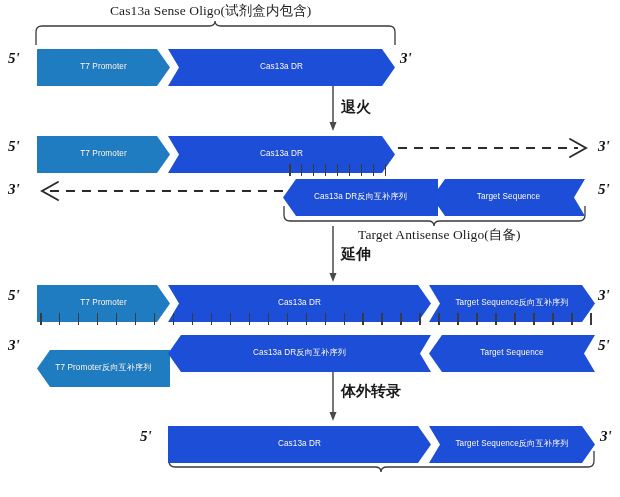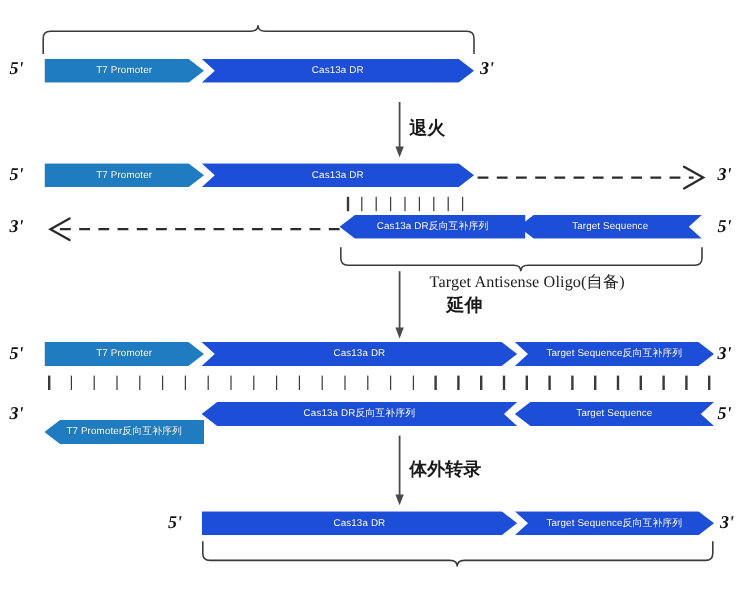--- a/index.html
+++ b/index.html
@@ -23,21 +23,21 @@
     font-size:15px;color:#1a1a1a;font-weight:bold;white-space:nowrap;
     font-family:Liberation Sans, sans-serif;
   }
   .end-label{
     font-size:15px;font-weight:bold;font-style:italic;color:#121212;
     white-space:nowrap;
   }
 
   
   .seg{
-    position:absolute;height:20px;
+    position:absolute;height:37px;
     display:flex;align-items:center;justify-content:center;
     box-sizing:border-box;
     text-align:right;
   }
   .seg span{
     font-size:8.2px;color:#ffffff;white-space:nowrap;
     font-family:"Liberation Sans","DejaVu Sans",sans-serif;
     letter-spacing:.1px;line-height:1;
     position:relative;z-index:2;
     text-shadow:0 0 1px rgba(0,0,0,.25);
@@ -84,20 +84,21 @@
 
     <line x1="333" y1="226" x2="333" y2="277" stroke="#4a4a4a" stroke-width="1.5"></line>
     <path d="M333,282 L329.5,273 L336.5,273 Z" fill="#4a4a4a"></path>
 
     <line x1="333" y1="363" x2="333" y2="416" stroke="#4a4a4a" stroke-width="1.5"></line>
     <path d="M333,421 L329.5,412 L336.5,412 Z" fill="#4a4a4a"></path>
 
     <path d="M169,451 L169,461 Q169,467 175,467 L375,467 Q381,467 381,472 Q381,467 387,467 L588,467 Q594,467 594,461 L594,451" fill="none" stroke="#3a3a3a" stroke-width="1.3"></path>
   </svg>
 
+  <div class="abs title-text" style="left:110px;top:2px;">Cas13a Sense Oligo(试剂盒内包含)</div>
 
   <div class="abs end-label" style="left:8px;top:50px;">5'</div>
   <div class="abs end-label" style="left:400px;top:50px;">3'</div>
 
   <div class="seg blue ar" style="left:37px;top:49px;width:133px;">
     <span>T7 Promoter</span>
   </div>
   <div class="seg gray ar-n" style="left:168px;top:49px;width:227px;">
     <span>Cas13a DR</span>
   </div>
@@ -130,21 +131,21 @@
 
   <div class="seg gray al" style="left:283px;top:179px;width:155px;">
     <span>Cas13a DR反向互补序列</span>
   </div>
   <div class="seg red al-n" style="left:432px;top:179px;width:153px;">
     <span>Target Sequence</span>
   </div>
 
   <div class="abs title-text" style="left:358px;top:226px;">Target Antisense Oligo(自备)</div>
 
-  <div class="abs step-text" style="left:341px;top:245px;margin-left:31px;">延伸</div>
+  <div class="abs step-text" style="left:341px;top:245px;">延伸</div>
 
   <div class="abs end-label" style="left:8px;top:287px;">5'</div>
   <div class="abs end-label" style="left:598px;top:287px;">3'</div>
   <div class="abs end-label" style="left:8px;top:337px;">3'</div>
   <div class="abs end-label" style="left:598px;top:337px;">5'</div>
 
   <div class="seg blue ar" style="left:37px;top:285px;width:133px;">
     <span>T7 Promoter</span>
   </div>
   <div class="seg gray ar-n" style="left:168px;top:285px;width:263px;">

